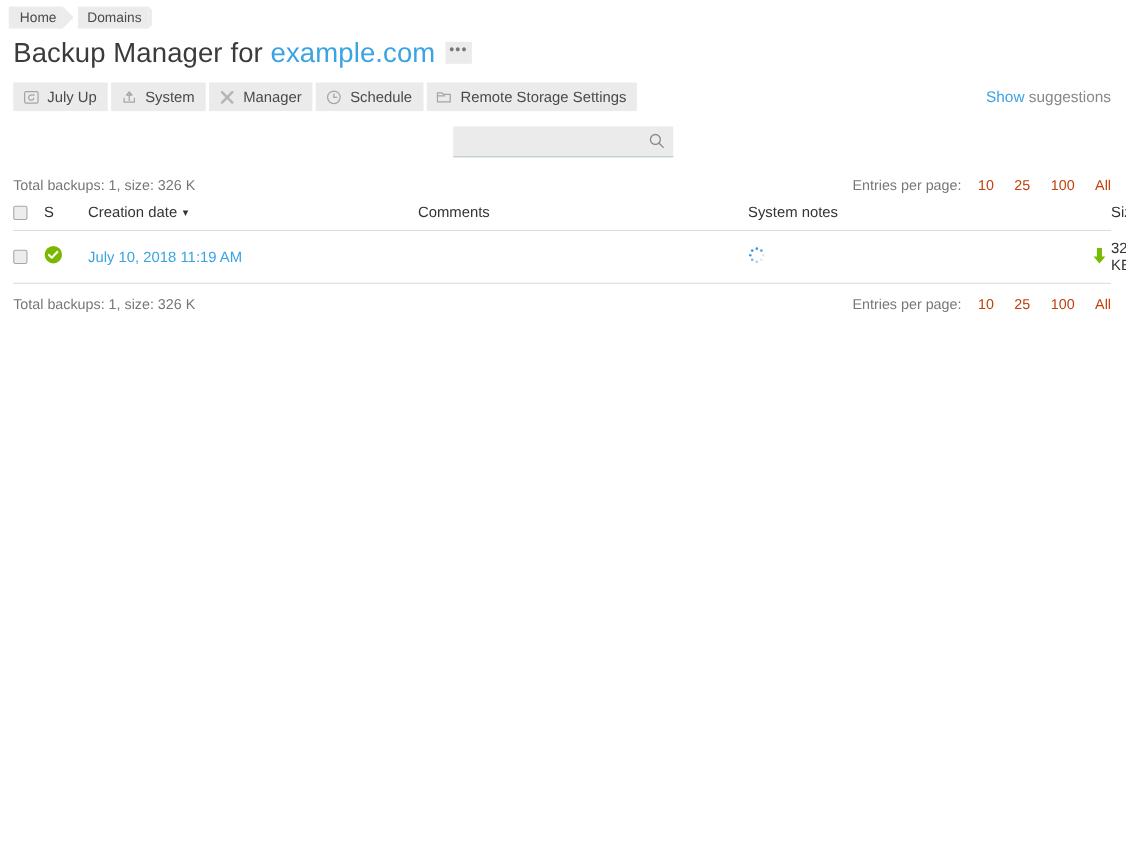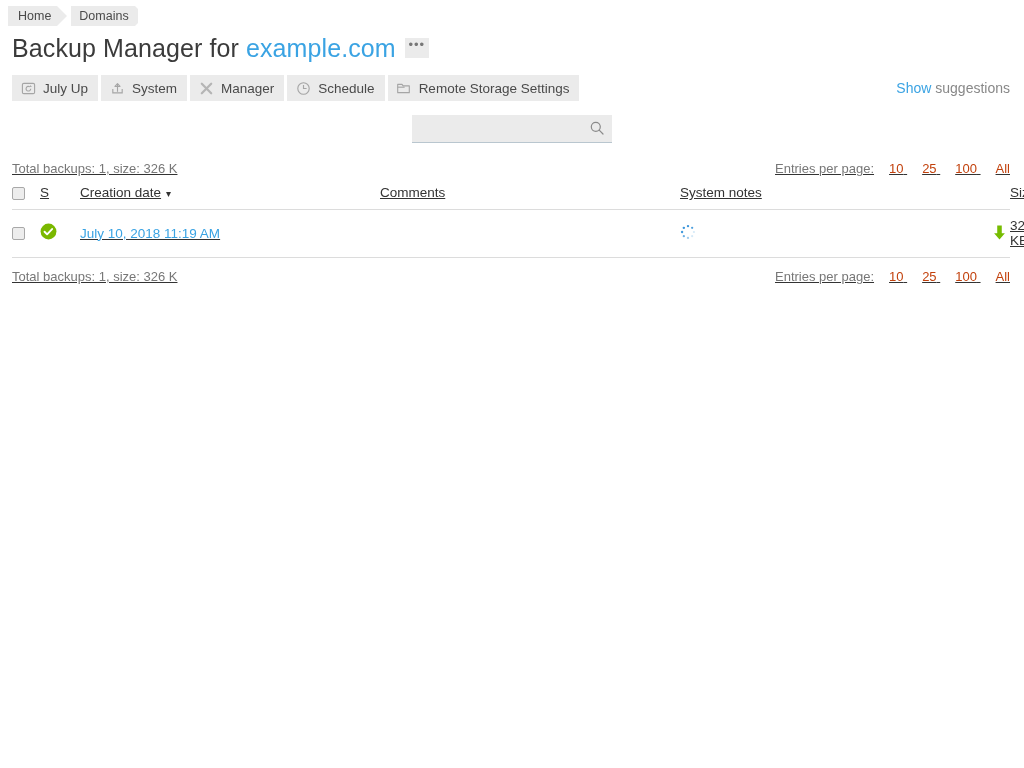--- a/index.html
+++ b/index.html
@@ -151,21 +151,21 @@
     padding: 0 30px 0 9px;
     font-family: "Liberation Sans", sans-serif;
   }
   .search-icon {
     position: absolute;
     right: 7px; top: 5px;
     cursor: pointer;
   }
 
   
-  .list-wrap { padding: 0 14px 0 12px; text-decoration: underline; }
+  .list-wrap { padding: 0 14px 0 12px; }
   .list-meta {
     display: flex;
     justify-content: space-between;
     align-items: baseline;
     font-size: 13px;
     color: #777777;
     padding-top: 18px;
   }
   .list-meta.bottom { padding-top: 11px; }
   .entries .num { color: #c2410c; cursor: pointer; margin-left: 15px; }

